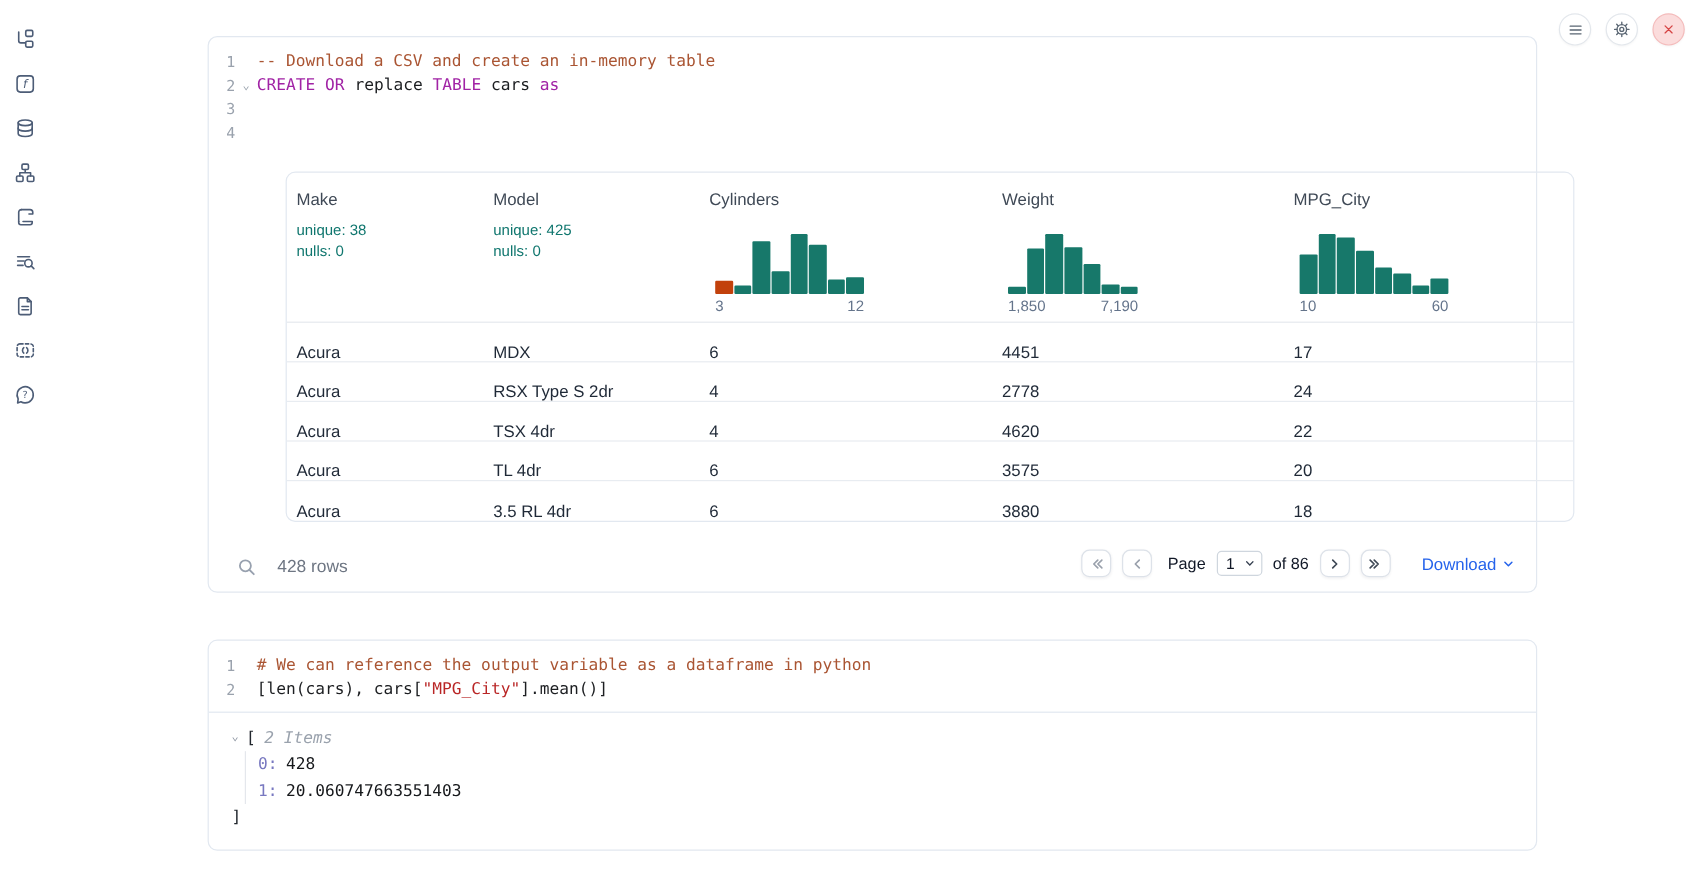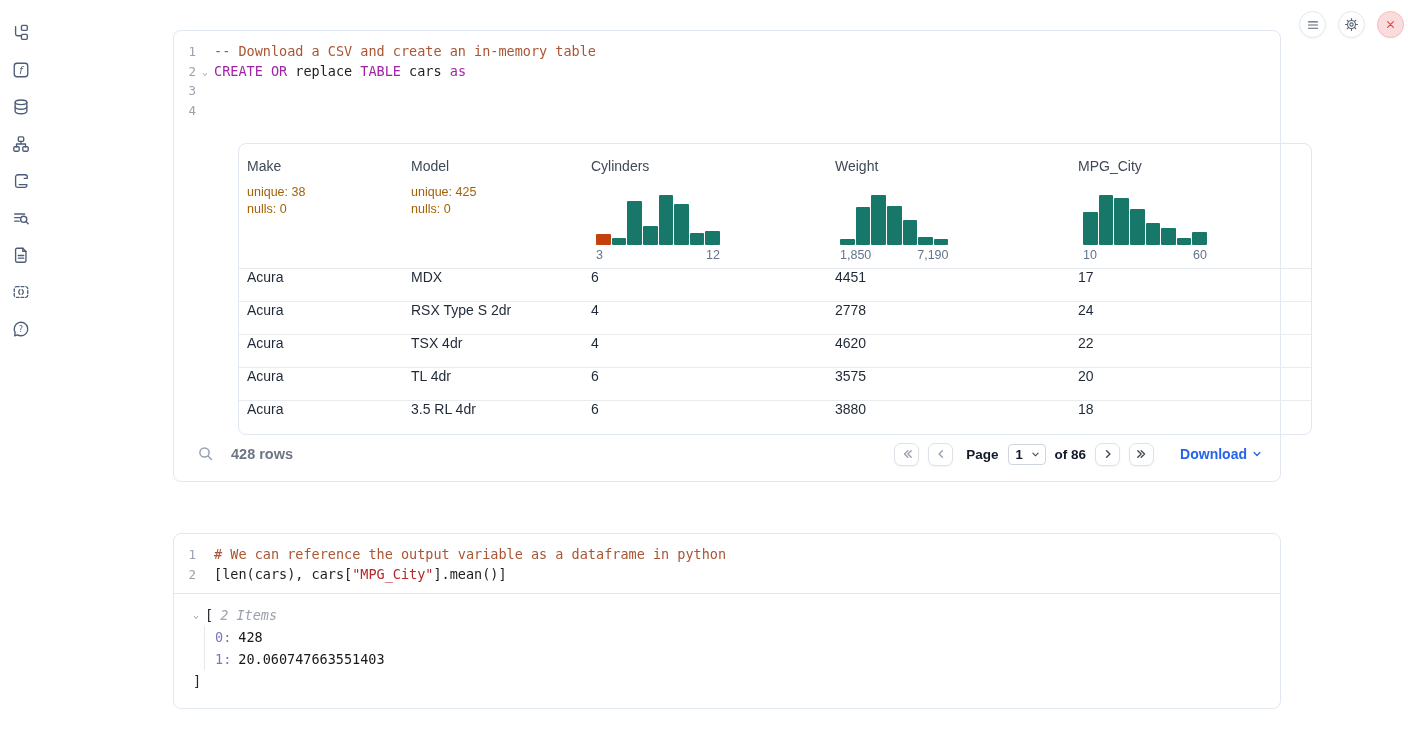--- a/index.html
+++ b/index.html
@@ -53,36 +53,36 @@
                   color:#0d73a6; padding:0 8px; outline:none; }
   .lang-badge { margin-left:auto; margin-right:34px; font-size:12px;
                 font-weight:bold; color:#0d73a6; }
 
   
   .cell-output { padding:14px 16px 12px 16px; }
   .data-table { border:1px solid #e2e8f0; border-radius:8px; overflow:hidden; width:100%;margin-left:48px; }
   .thead { display:flex; height:125px; border-bottom:1px solid #e5e9ee; }
   .th { padding:14px 0 0 8px; position:relative; cursor:pointer; }
   .th-name { font-size:14px; color:#3f4956; }
-  .th-stats { margin-top:10px; font-size:12.5px; color:#a16207; line-height:16.5px; }
+  .th-stats { margin-top:10px; font-size:12.5px; color:#0f766e; line-height:16.5px; }
   .hist { position:absolute; left:13px; bottom:6px; }
   .hist-bars { display:flex; align-items:flex-end; gap:1px; height:50px; }
   .hist-bar { flex:1; border-radius:1px; }
   .hist-axis { display:flex; justify-content:space-between; margin-top:3px;
                font-size:12.5px; color:#64748b; }
   .col-0 { width:164px; } .col-1 { width:180px; } .col-2 { width:244px; }
   .col-3 { width:243px; } .col-4 { width:242px; flex:1; }
-  .t-row { display:flex; height:33px; align-items:flex-start;
+  .t-row { display:flex; height:33px; align-items:flex-end;
            border-bottom:1px solid #e8ecf1; font-size:14px; color:#1f2937; }
   .t-row:last-child { border-bottom:none; }
   .t-cell { padding-left:8px; }
 
   
-  .table-footer { margin-top:4px; height:30px; display:flex; align-items:center;
-                  justify-content:space-between; padding:0 2px 0 8px;font-weight:bold; }
+  .table-footer { margin-top:16px; height:30px; display:flex; align-items:flex-end;
+                  justify-content:space-between; padding:0 2px 0 8px; }
   .tf-left { display:flex; align-items:center; gap:17px; color:#6e7683; font-size:14.5px; }
   .tf-left svg { stroke:#98a1af; fill:none; stroke-width:1.5; stroke-linecap:round; }
   .tf-right { display:flex; align-items:center; gap:9px; }
   .pg-btn { width:25px; height:23px; border:1px solid #dde2e9; border-radius:7px;
             background:#fff; display:flex; align-items:center; justify-content:center;
             box-shadow:0 1px 2px rgba(16,24,40,.05); cursor:pointer; }
   .pg-btn svg { stroke:#3f4956; fill:none; stroke-width:1.4; stroke-linecap:round;
                 stroke-linejoin:round; }
   .pg-btn.dim svg { stroke:#9aa1ac; }
   .pg-label, .of-label { font-size:13.5px; color:#111827; }

